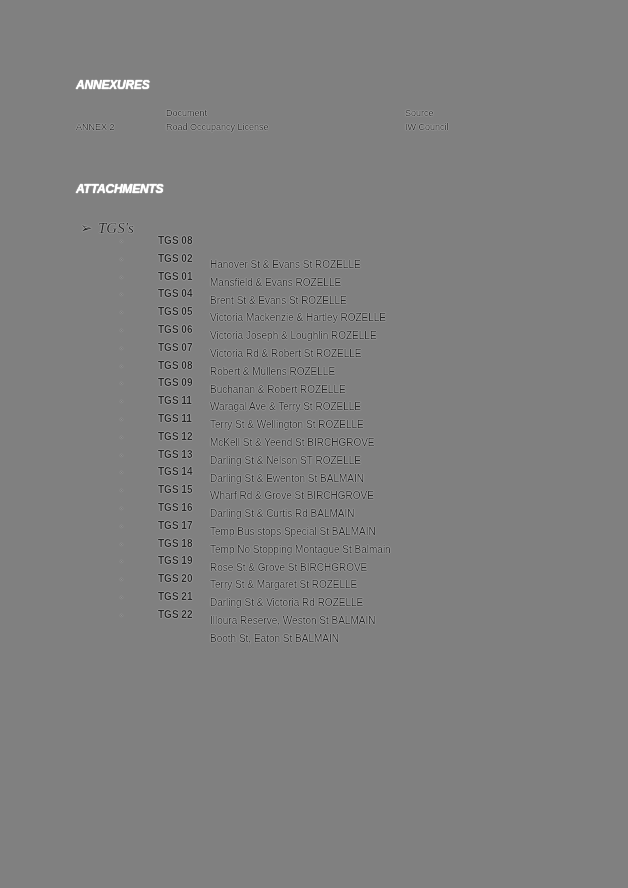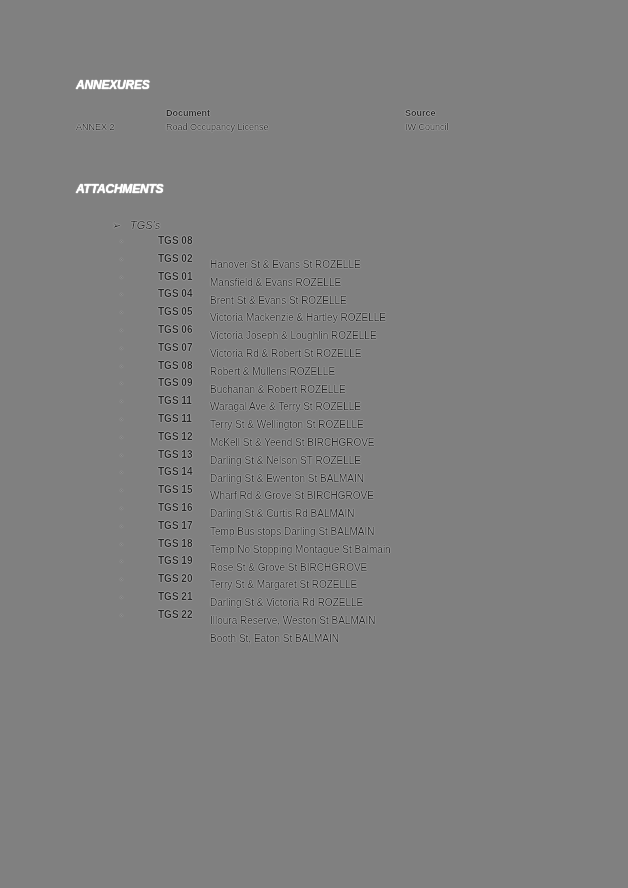--- a/index.html
+++ b/index.html
@@ -28,26 +28,27 @@
       position: absolute;
       left: 76px; top: 108px;
       width: 400px;
       font-size: 9px;
     }
     .annex-row { position: relative; height: 14px; }
     .annex-row span { position: absolute; top: 0; white-space: nowrap; }
     .c1 { left: 0; }
     .c2 { left: 90px; }
     .c3 { left: 329px; }
-    .hdr span { font-weight: bold; }
+    .hdr span { font-weight: normal; }
     .tgs-header {
       position: absolute;
-      left: 112px; top: 219px;
-      font-size: 11px;
+      left: 80px; top: 219px;
+      font-size: 15px;
       font-style: italic;
+      font-family: Liberation Serif, serif;
     }
     .tgs-header .arrow { display: inline-block; width: 18px; font-style: normal; }
     .tgs-list {
       position: absolute;
       left: 120px; top: 235px;
       font-size: 10px;
     }
     .tgs-item { position: relative; height: 17.8px; }
     .tgs-item span { position: absolute; top: 0; white-space: nowrap; }
     .bullet { left: 0; font-size: 8px; top: 2px !important; }
@@ -150,21 +151,21 @@
       <span class="desc">Wharf Rd &amp; Grove St BIRCHGROVE</span>
     </div>
     <div class="tgs-item">
       <span class="bullet">◦</span>
       <span class="code">TGS 15</span>
       <span class="desc">Darling St &amp; Curtis Rd BALMAIN</span>
     </div>
     <div class="tgs-item">
       <span class="bullet">◦</span>
       <span class="code">TGS 16</span>
-      <span class="desc">Temp Bus stops Darling St BALMAIN</span>
+      <span class="desc">Temp Bus stops Special St BALMAIN</span>
     </div>
     <div class="tgs-item">
       <span class="bullet">◦</span>
       <span class="code">TGS 17</span>
       <span class="desc">Temp No Stopping Montague St Balmain</span>
     </div>
     <div class="tgs-item">
       <span class="bullet">◦</span>
       <span class="code">TGS 18</span>
       <span class="desc">Rose St &amp; Grove St BIRCHGROVE</span>

